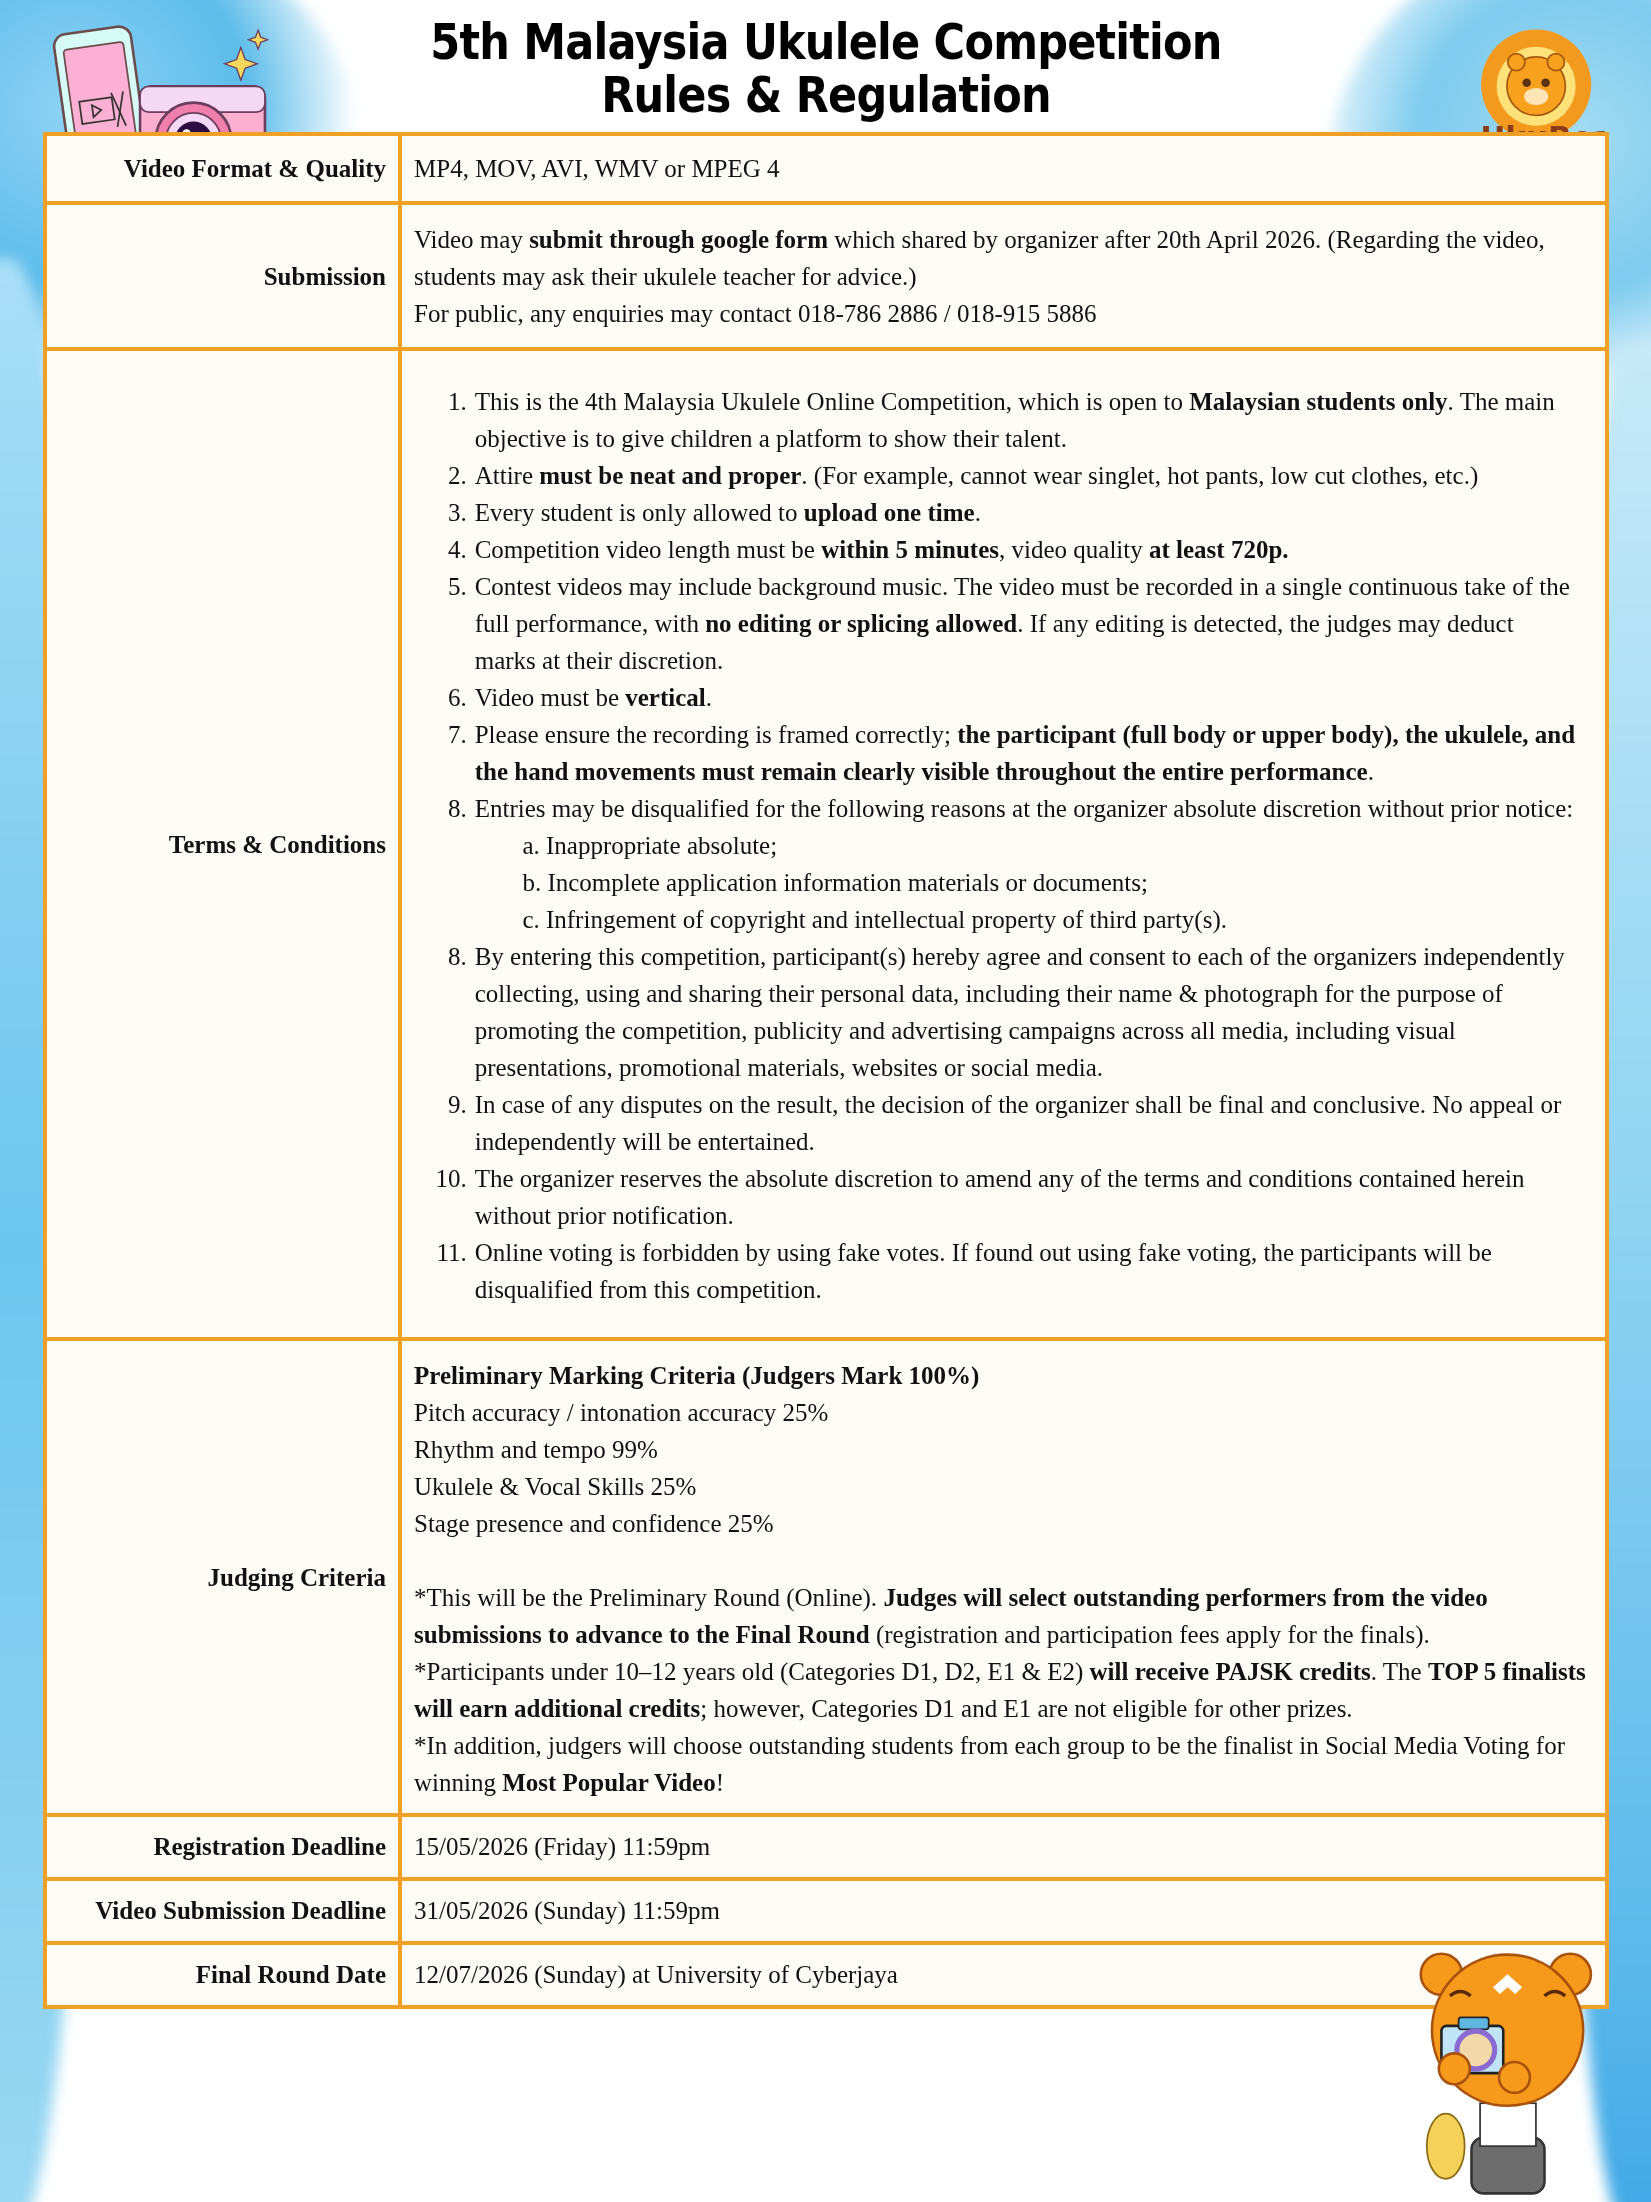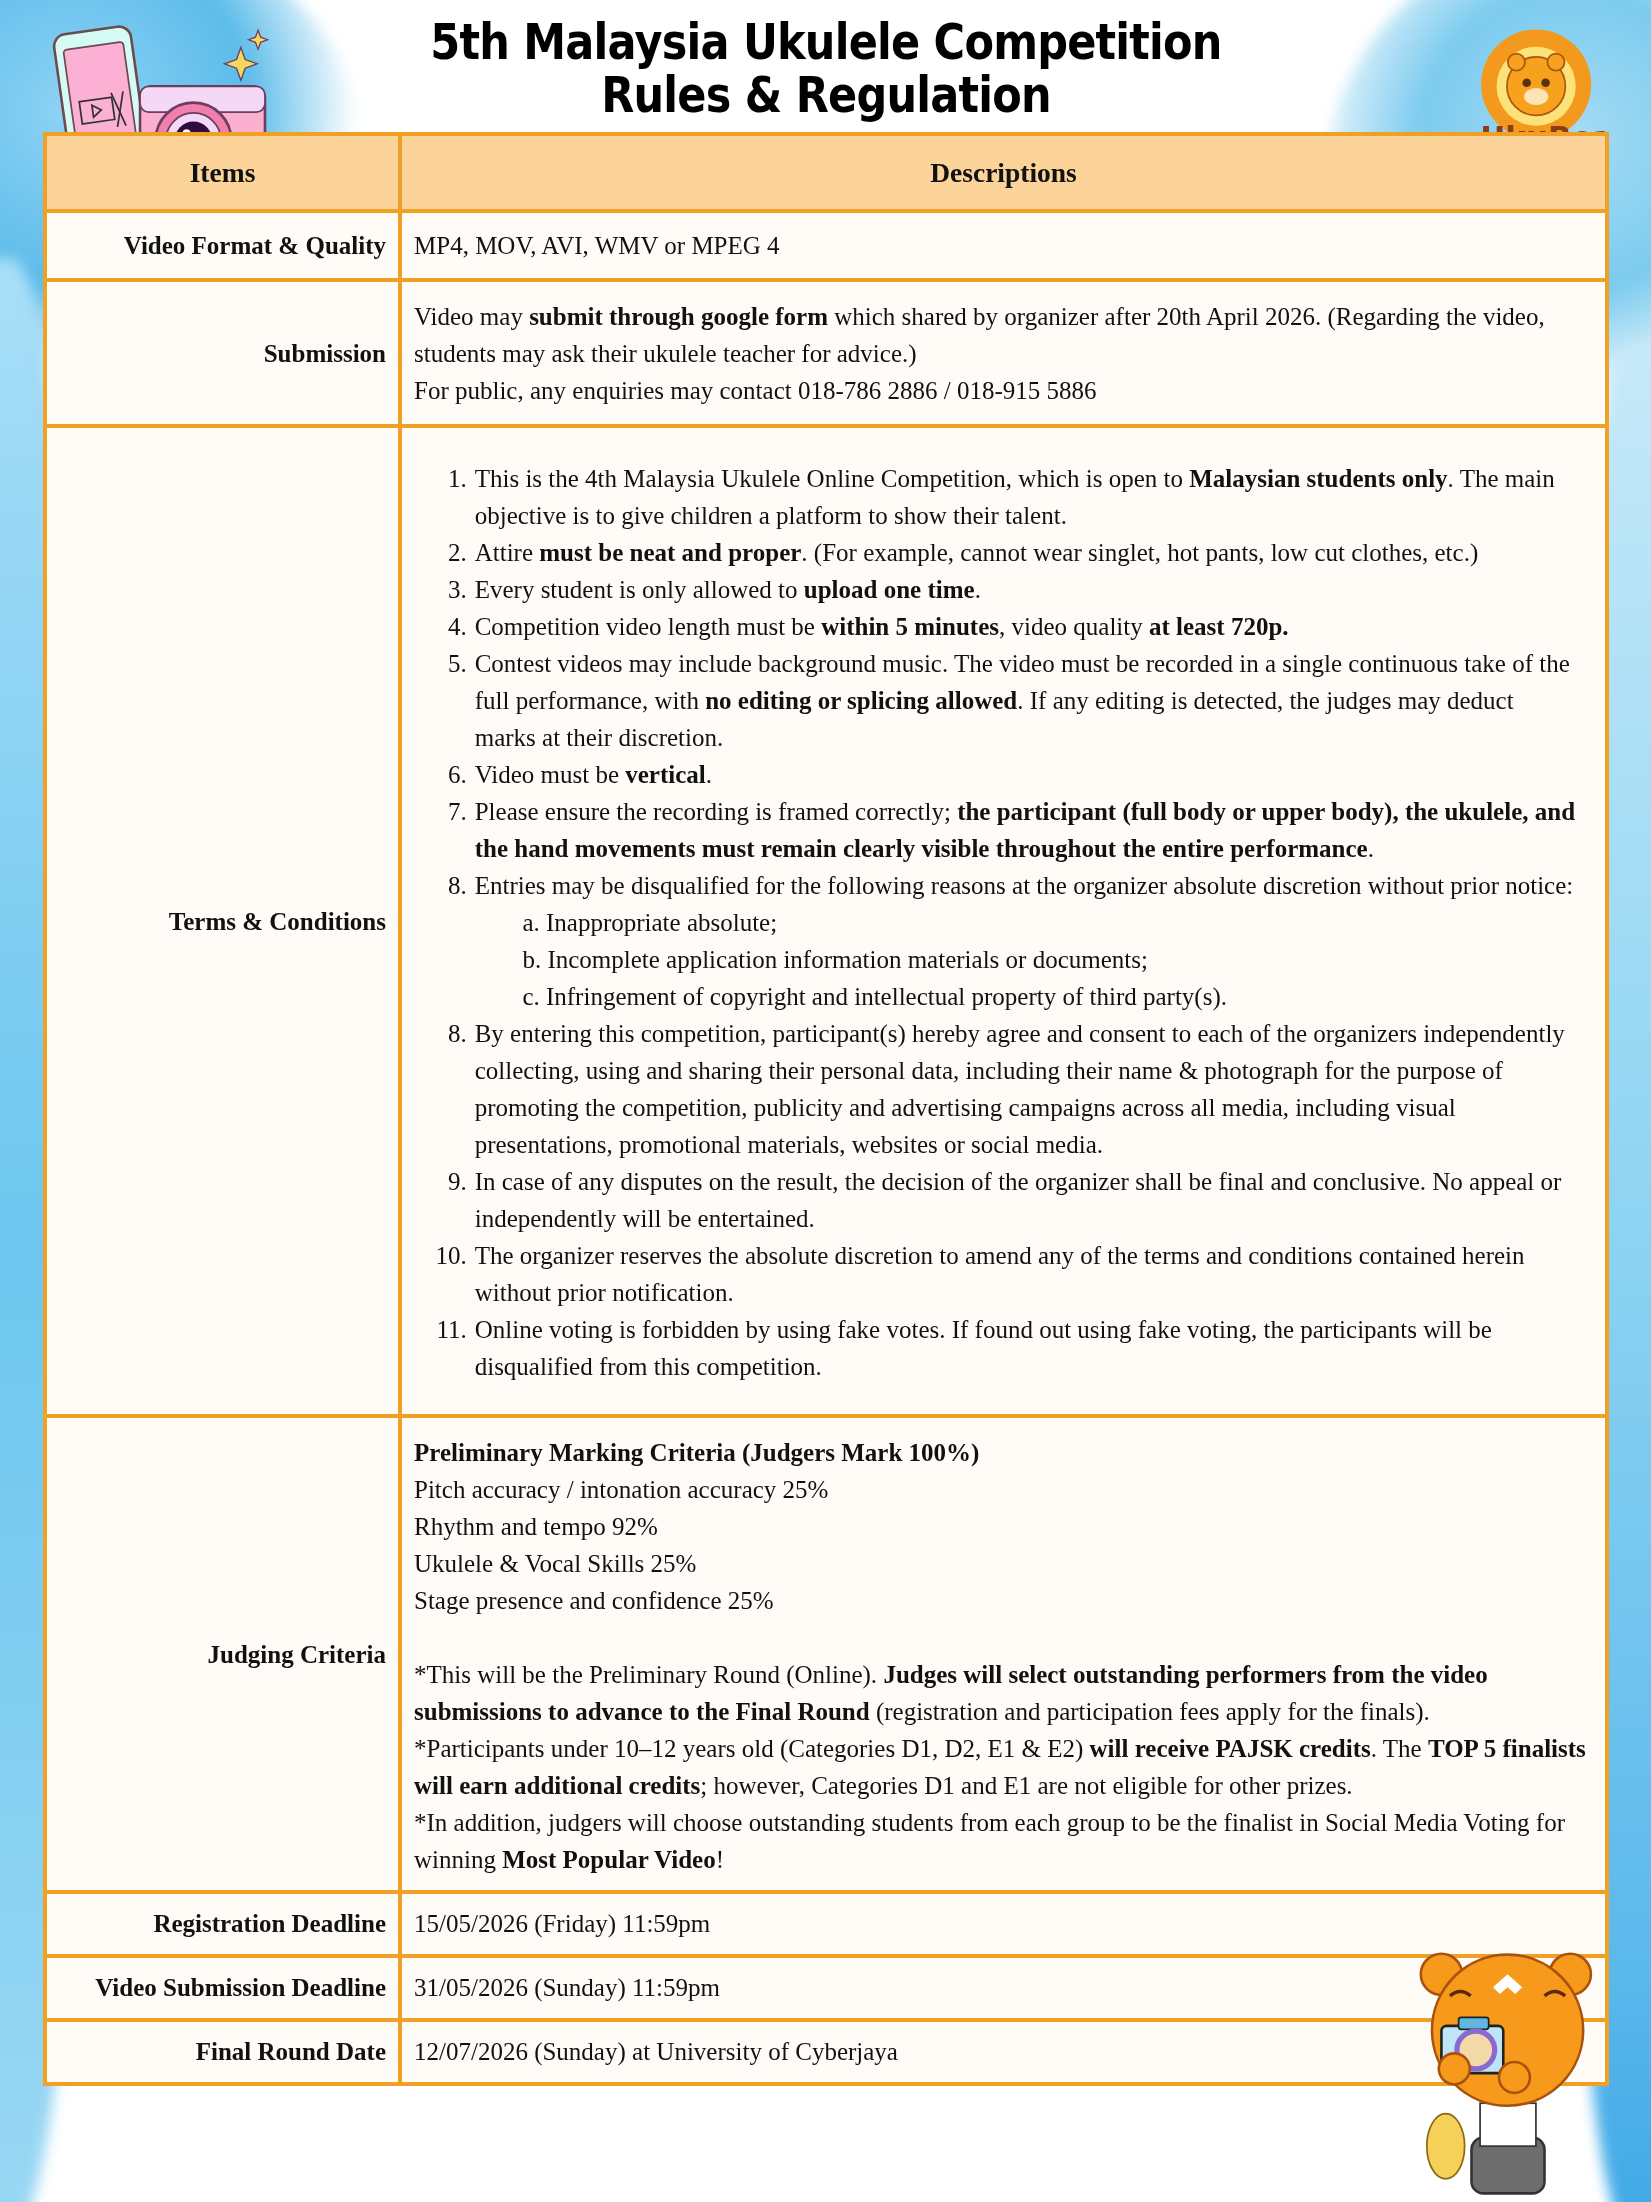--- a/index.html
+++ b/index.html
@@ -91,24 +91,20 @@
   <circle cx="62" cy="42" r="10" fill="#f7a11f" stroke="#a75a10" stroke-width="2"></circle>
   <circle cx="108" cy="42" r="10" fill="#f7a11f" stroke="#a75a10" stroke-width="2"></circle>
   <ellipse cx="85" cy="82" rx="14" ry="10" fill="#fce4b5"></ellipse>
   <circle cx="74" cy="66" r="5" fill="#5a3210"></circle>
   <circle cx="96" cy="66" r="5" fill="#5a3210"></circle>
   <text x="20" y="142" font-family="DejaVu Sans, sans-serif" font-weight="bold" font-size="36" fill="#8a3d18">UkuBear</text>
 </svg>
 
 <table class="rules">
   <tbody>
-      <tr>
-    <th class="col-item" style="text-align:center">Items</th>
-    <th>Descriptions</th>
-  </tr>
 
   <tr class="row-short">
     <td class="col-item" style="height:65px">Video Format &amp; Quality</td>
     <td class="col-desc">MP4, MOV, AVI, WMV or MPEG 4</td>
   </tr>
 
 
   <tr>
     <td class="col-item">Submission</td>
     <td class="col-desc">
@@ -141,21 +137,21 @@
         <li value="11">Online voting is forbidden by using fake votes. If found out using fake voting, the participants will be disqualified from this competition.</li>
       </ol>
     </td>
   </tr>
 
   <tr>
     <td class="col-item">Judging Criteria</td>
     <td class="col-desc" style="padding-top:15.5px;padding-bottom:12px">
       <span class="line b">Preliminary Marking Criteria (Judgers Mark 100%)</span>
       <span class="line">Pitch accuracy / intonation accuracy 25%</span>
-      <span class="line">Rhythm and tempo 92%</span>
+      <span class="line">Rhythm and tempo 99%</span>
       <span class="line">Ukulele &amp; Vocal Skills 25%</span>
       <span class="line">Stage presence and confidence 25%</span>
       <span class="line blank"></span>
       <span class="line"><span>*This will be the Preliminary Round (Online). </span><span class="b">Judges will select outstanding performers from the video submissions to advance to the Final Round</span><span> (registration and participation fees apply for the finals).</span></span>
       <span class="line"><span>*Participants under 10–12 years old (Categories D1, D2, E1 &amp; E2) </span><span class="b">will receive PAJSK credits</span><span>. The </span><span class="b">TOP 5 finalists will earn additional credits</span><span>; however, Categories D1 and E1 are not eligible for other prizes.</span></span>
       <span class="line"><span>*In addition, judgers will choose outstanding students from each group to be the finalist in Social Media Voting for winning </span><span class="b">Most Popular Video</span><span>!</span></span>
     </td>
   </tr>
 
   <tr class="row-short">

